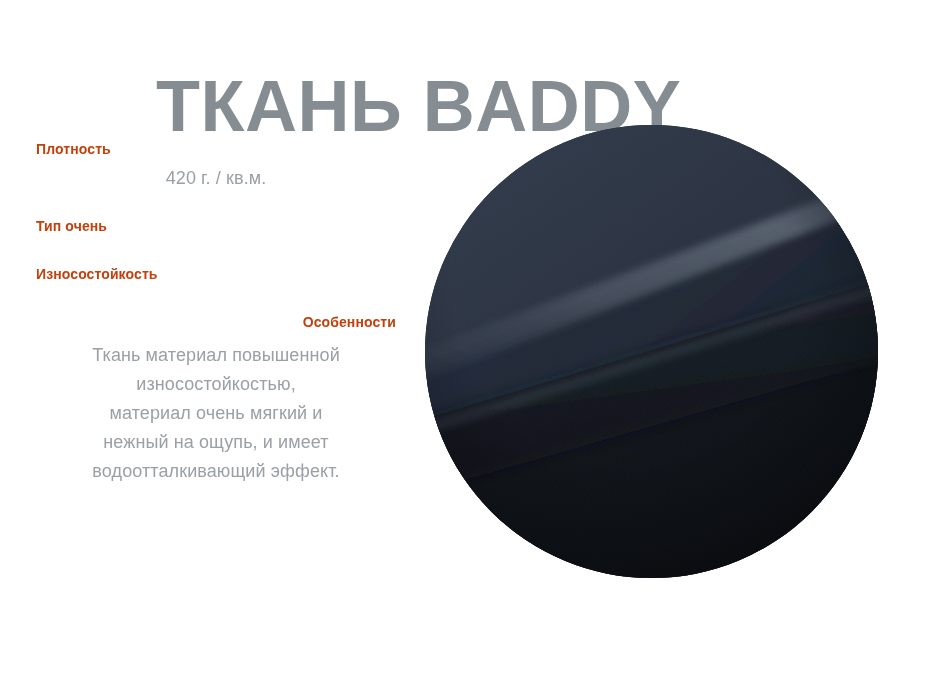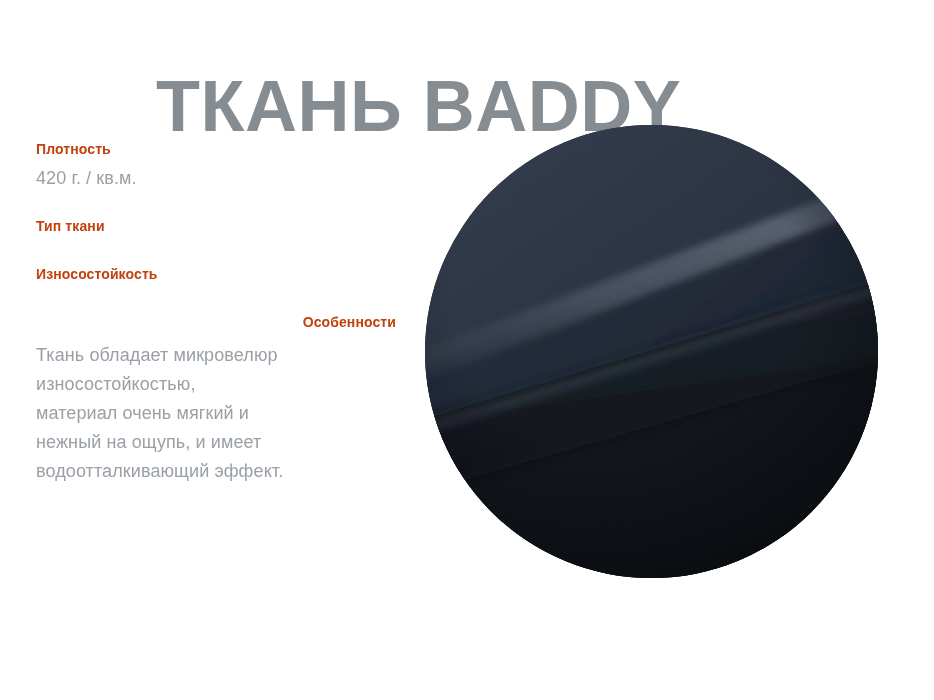--- a/index.html
+++ b/index.html
@@ -58,20 +58,21 @@
     letter-spacing: 0.1px;
   }
   .spec-value {
     font-size: 18px;
     line-height: 25px;
     font-weight: 400;
     color: #9aa0a6;
     margin: 0;
     letter-spacing: 0.1px;
     white-space: pre-line;
+    text-align: center;
   }
   .spec-block.features .spec-heading {
     margin-bottom: 6px;
     text-align: right;
   }
   .spec-block.features .spec-value {
     line-height: 29px;
   }
 
   
@@ -99,30 +100,30 @@
   <h1 class="page-title">ТКАНЬ BADDY</h1>
 
   <div class="spec-list">
 
     <div class="spec-block">
       <div class="spec-heading">Плотность</div>
       <div class="spec-value">420 г. / кв.м.</div>
     </div>
 
     <div class="spec-block">
-      <div class="spec-heading">Тип ткани</div>
+      <div class="spec-heading">Тип очень</div>
     </div>
 
     <div class="spec-block">
       <div class="spec-heading">Износостойкость</div>
     </div>
 
     <div class="spec-block features">
       <div class="spec-heading">Особенности</div>
-      <div class="spec-value">Ткань обладает микровелюр
+      <div class="spec-value">Ткань материал повышенной
 износостойкостью,
 материал очень мягкий и
 нежный на ощупь, и имеет
 водоотталкивающий эффект.</div>
     </div>
 
   </div>
 
   <div class="fabric-photo" aria-label="Фотография тёмно-синей ткани, сложенной складками">
     <svg viewBox="0 0 453 453" preserveAspectRatio="xMidYMid slice">

